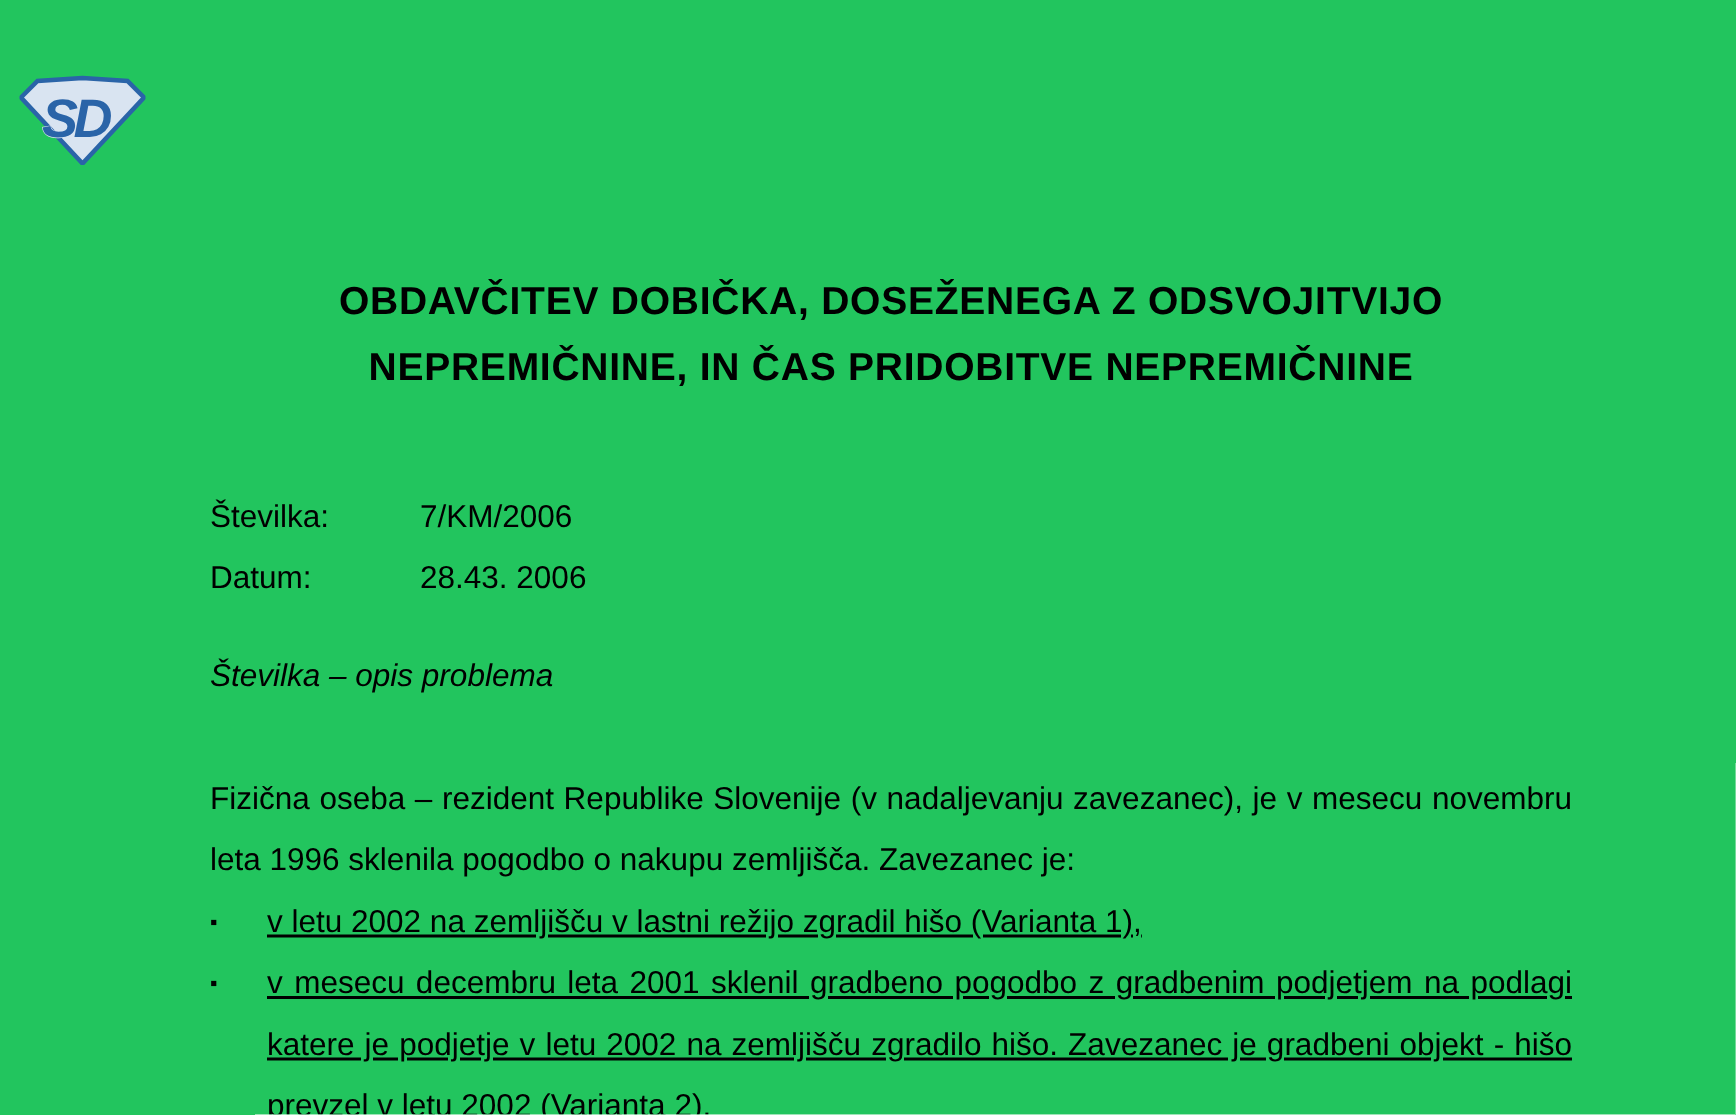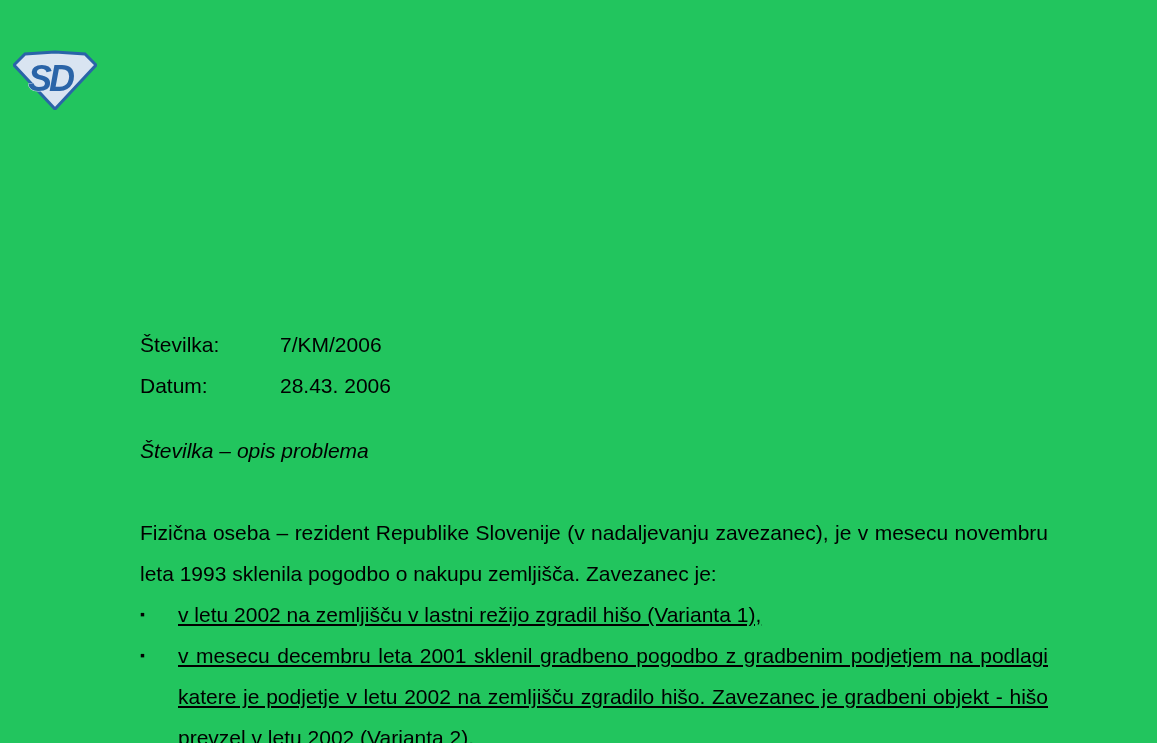--- a/index.html
+++ b/index.html
@@ -88,37 +88,39 @@
 <body>
 
 <div class="page">
 
   <svg class="logo" viewBox="0 0 84 60">
     <path d="M1,15 L12,4 L42,2 L72,4 L83,15 L42,59 Z" fill="#d9e4f1" stroke="#2a64a8" stroke-width="3" stroke-linejoin="miter"></path>
     <text x="15" y="41" font-family="Liberation Sans, sans-serif" font-size="36" font-weight="bold" font-style="italic" letter-spacing="-3" fill="#2a64a8" stroke="#d9e4f1" stroke-width="0.8" paint-order="stroke">SD</text>
   </svg>
 
   <div class="doc-title">
+    <div>OBDAVČITEV DOBIČKA, DOSEŽENEGA Z ODSVOJITVIJO</div>
+    <div>NEPREMIČNINE, IN ČAS PRIDOBITVE NEPREMIČNINE</div>
   </div>
 
   <div class="meta">
     <div class="meta-row">
       <span class="meta-label">Številka:</span>
       <span class="meta-value">7/KM/2006</span>
     </div>
     <div class="meta-row">
       <span class="meta-label">Datum:</span>
       <span class="meta-value">28.43. 2006</span>
     </div>
   </div>
 
   <div class="section-heading">Številka – opis problema</div>
 
   <div class="text-block">
-    <p class="paragraph">Fizična oseba – rezident Republike Slovenije (v nadaljevanju zavezanec), je v mesecu novembru leta 1993 sklenila pogodbo o nakupu zemljišča. Zavezanec je:</p>
+    <p class="paragraph">Fizična oseba – rezident Republike Slovenije (v nadaljevanju zavezanec), je v mesecu novembru leta 1996 sklenila pogodbo o nakupu zemljišča. Zavezanec je:</p>
 
     <div class="bullet-row">
       <span class="bullet-marker">▪</span>
       <div class="bullet-text">v letu 2002 na zemljišču v lastni režijo zgradil hišo (Varianta 1),</div>
     </div>
 
     <div class="bullet-row">
       <span class="bullet-marker">▪</span>
       <div class="bullet-text">v mesecu decembru leta 2001 sklenil gradbeno pogodbo z gradbenim podjetjem na podlagi katere je podjetje v letu 2002 na zemljišču zgradilo hišo. Zavezanec je gradbeni objekt - hišo prevzel v letu 2002 (Varianta 2).</div>
     </div>

